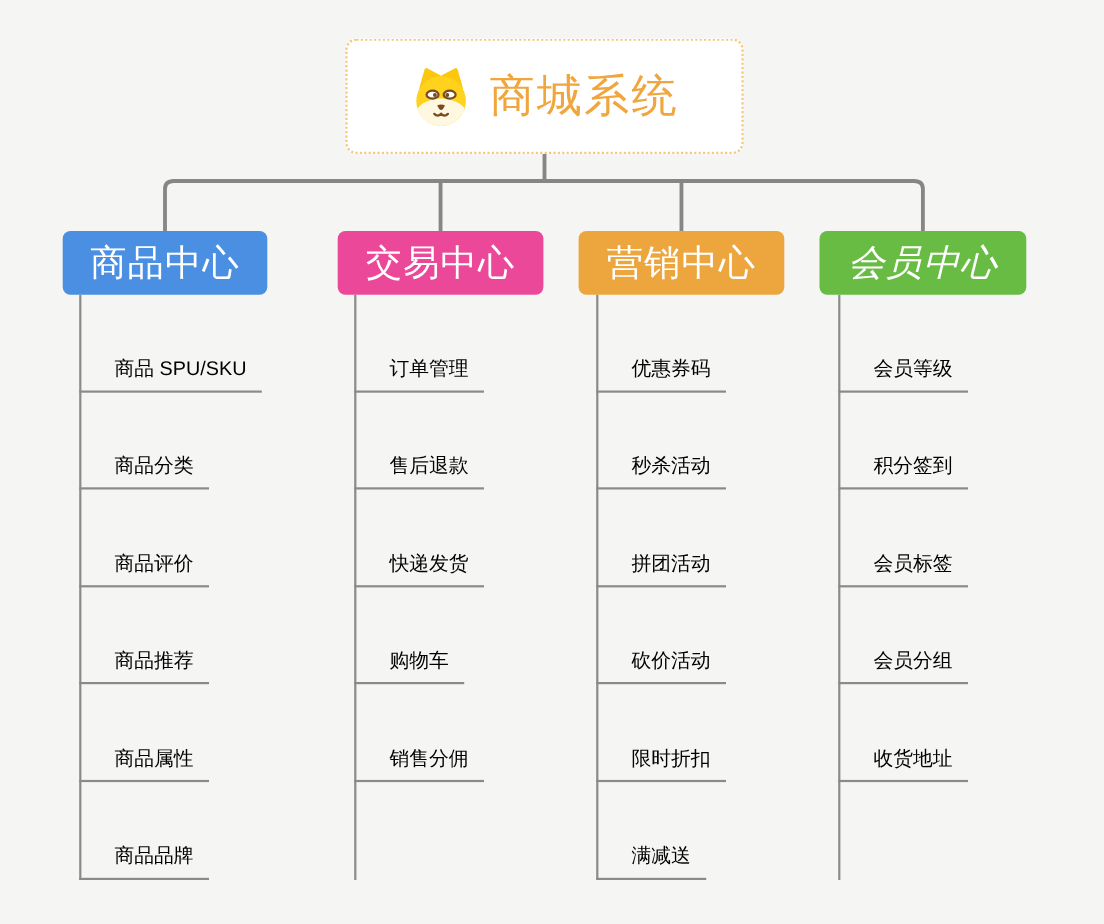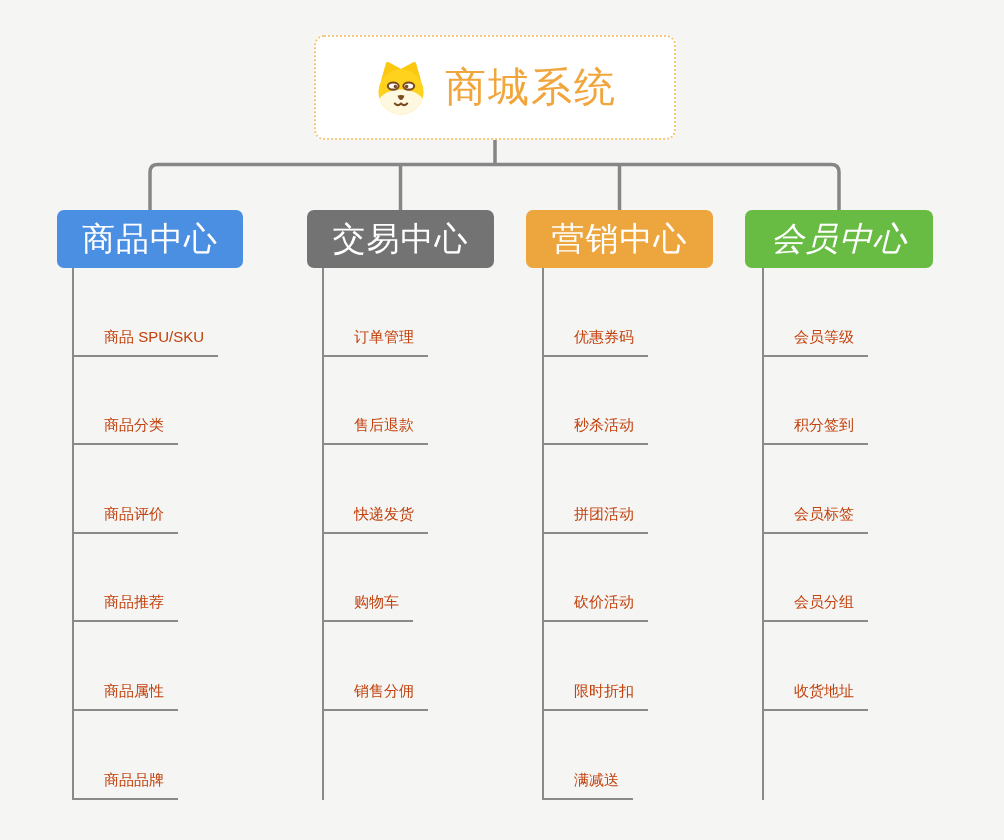--- a/index.html
+++ b/index.html
@@ -24,21 +24,21 @@
     position:absolute; top:210px; height:58px; border-radius:7px;
     display:flex; align-items:center; justify-content:center;
     color:#fff; font-size:33px; letter-spacing:1px;
   }
 
   .col { position:absolute; top:268px; width:240px; }
   .trunk { position:absolute; left:0; top:0; width:2px; height:532px; background:#8A8A8A; }
   .item { height:88.6px; display:flex; align-items:flex-end; }
   .leaf {
     display:inline-block; border-bottom:2px solid #8A8A8A;
-    padding:0 14px 8px 32px; font-size:15px; color:#c2410c; white-space:nowrap;
+    padding:0 14px 8px 32px; font-size:18px; color:#000000; white-space:nowrap;
   }
 </style>
 </head>
 <body>
 
 <div class="canvas" style="background-color: rgb(245, 245, 244);">
 
   <svg class="connectors" viewBox="0 0 1004 840">
     <path d="M495 140 L495 166" style="stroke: rgb(134, 134, 134);"></path>
     <path d="M150 210 L150 172 Q150 164.5 158 164.5 L831 164.5 Q839 164.5 839 172 L839 210" style="stroke: rgb(134, 134, 134);"></path>
@@ -65,21 +65,21 @@
         <path d="M31.5 46 Q36 44 40.5 46 Q38.5 51.5 36 51.5 Q33.5 51.5 31.5 46 Z" fill="#7A4B1F"></path>
         <path d="M28 56 Q32 60 36 56 Q40 60 44 56" stroke="#7A4B1F" stroke-width="2.6" fill="none" stroke-linecap="round"></path>
       </svg>
     </span>
     <span class="root-label" style="color: rgb(240, 166, 60);">商城系统</span>
   </div>
 
   <div class="branch-header" style="left: 57px; width: 186px; background-color: rgb(74, 143, 226);">
     <span>商品中心</span>
   </div>
-  <div class="branch-header" style="left: 307px; width: 187px; background-color: #737373;">
+  <div class="branch-header" style="left: 307px; width: 187px; background-color: #ec4899;">
     <span>交易中心</span>
   </div>
   <div class="branch-header" style="left: 526px; width: 187px; background-color: rgb(237, 166, 61);">
     <span>营销中心</span>
   </div>
   <div class="branch-header" style="left: 745px; width: 188px; background-color: rgb(104, 188, 67); font-style: italic;">
     <span>会员中心</span>
   </div>
 
   <div class="col" style="left:72px">

